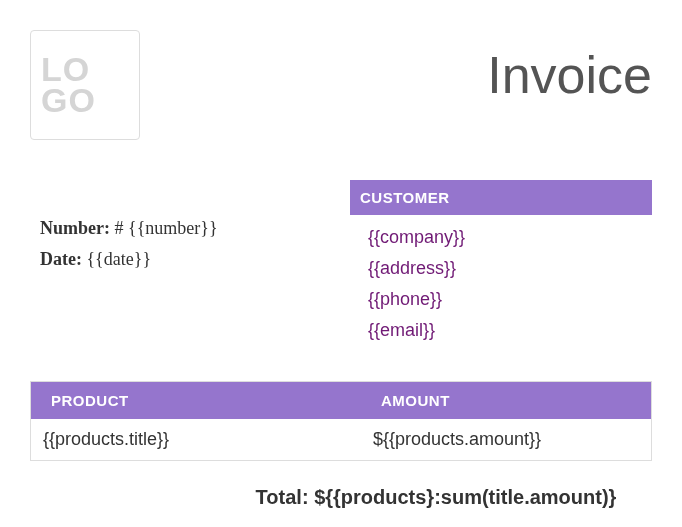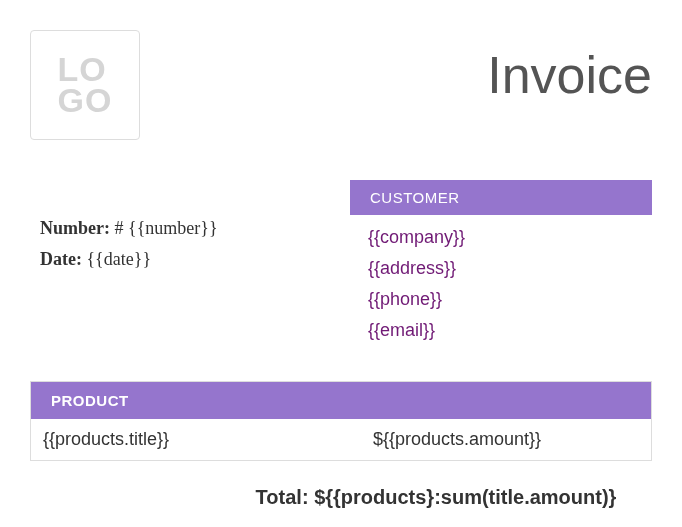--- a/index.html
+++ b/index.html
@@ -16,21 +16,21 @@
       align-items: flex-start;
       margin-bottom: 40px;
     }
     .logo-box {
       width: 110px;
       height: 110px;
       border: 1px solid #ddd;
       border-radius: 4px;
       display: flex;
       align-items: center;
-      justify-content: center;
+      justify-content: flex-start;
       padding: 10px;
     }
     .logo-text {
       font-size: 34px;
       font-weight: 900;
       color: #d5d5d5;
       line-height: 0.9;
       letter-spacing: 1px;
       font-family: Arial, sans-serif;
     }
@@ -49,23 +49,23 @@
       flex: 0 0 290px;
       padding-top: 38px;
       padding-left: 10px;
     }
     .right-col {
       flex: 1;
     }
     .section-header {
       background: #9575CD;
       color: #fff;
-      font-weight: normal;
+      font-weight: bold;
       font-size: 15px;
-      padding: 9px 20px;
+      padding: 9px 10px;
       letter-spacing: 0.5px;
       margin-bottom: 12px;
     }
     .info-row {
       font-size: 18px;
       color: #701a75;
       margin-bottom: 10px;
       padding-left: 18px;
     }
     .info-label {
@@ -139,20 +139,21 @@
     <div class="info-row">{{company}}</div>
     <div class="info-row">{{address}}</div>
     <div class="info-row">{{phone}}</div>
     <div class="info-row">{{email}}</div>
   </div>
 </div>
 
 <div class="table">
   <div class="table-header">
     <div class="th col-product">PRODUCT</div>
+    <div class="th col-amount">AMOUNT</div>
   </div>
   <div class="table-row">
     <div class="td col-product">{{products.title}}</div>
     <div class="td col-amount">${{products.amount}}</div>
   </div>
 </div>
 
 <div class="total">
   <span>Total:</span>
   <span>${{products}:sum(title.amount)}</span>

